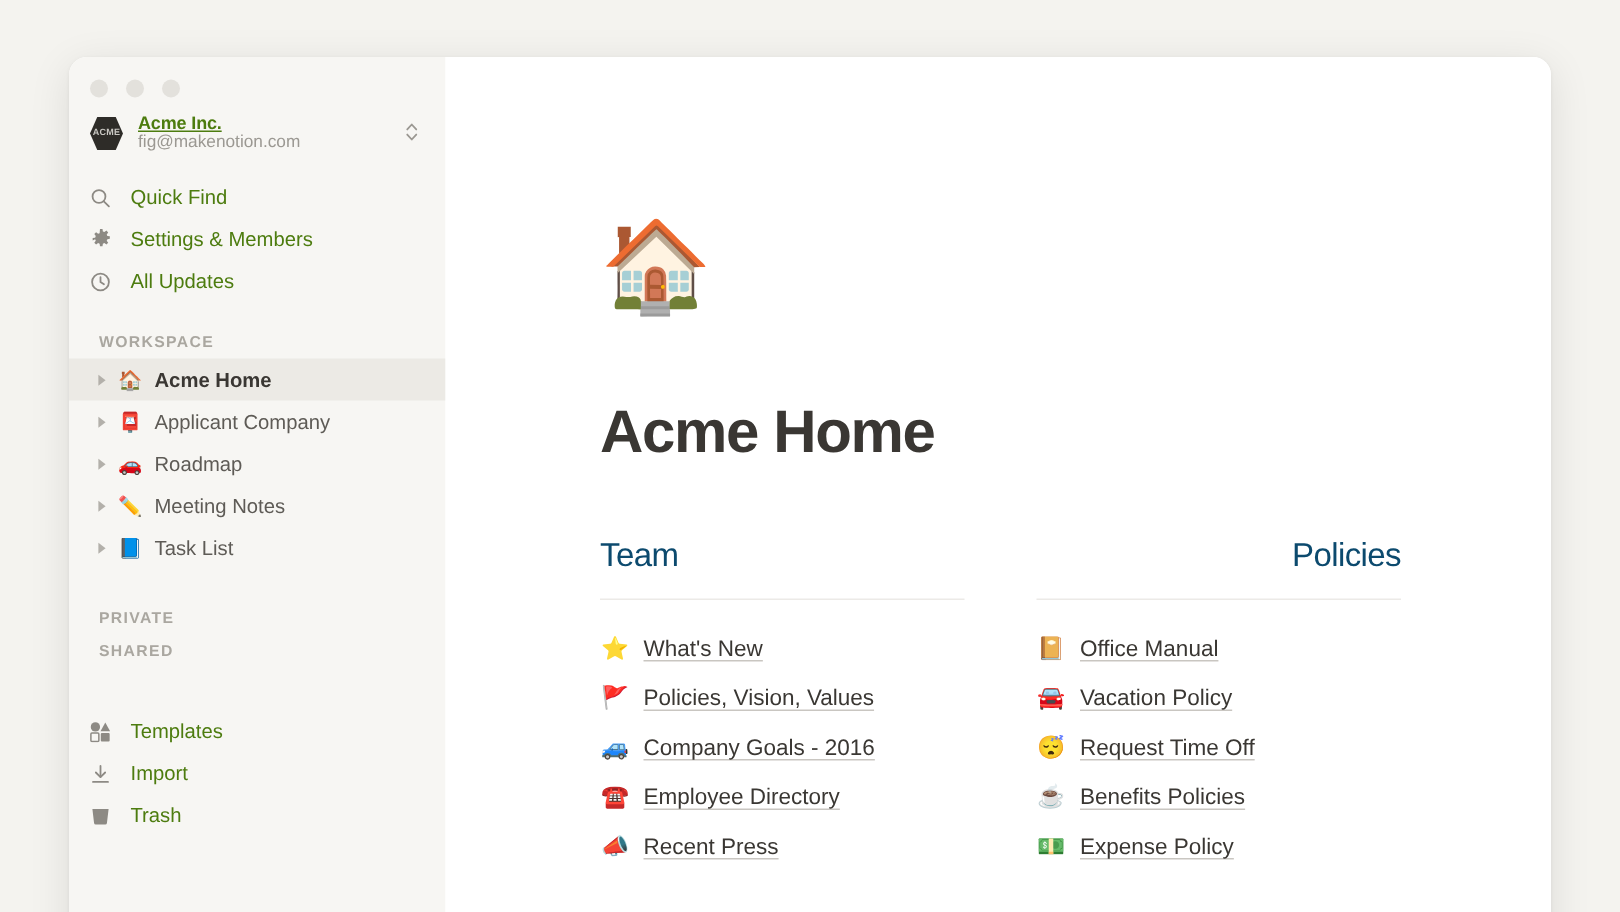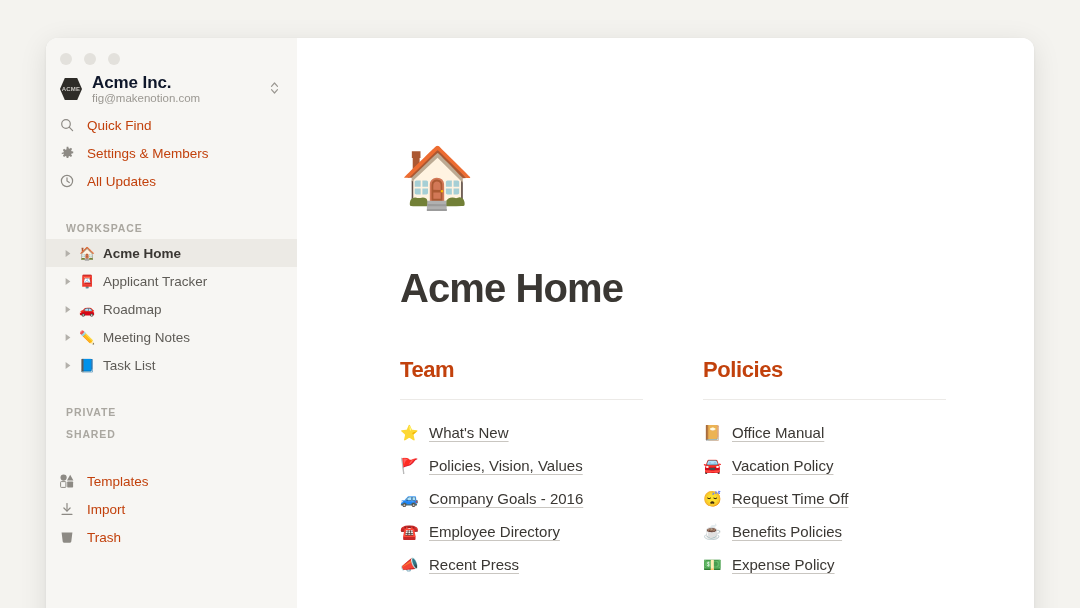--- a/index.html
+++ b/index.html
@@ -60,38 +60,39 @@
   .acme-badge .txt {
     position:relative;
     color:#c9c7c2;
     font-size:6px;
     font-weight:bold;
     letter-spacing:0.2px;
     font-family:"Liberation Sans", sans-serif;
   }
   .account-text { margin-left:10px; line-height:1.15; }
   .account-name {
-    font-size:17px; font-weight:700; color:#0f172a;
+    font-size:12px; font-weight:700; color:#4d7c0f;
     letter-spacing:-0.1px;
+    text-decoration:underline;
   }
   .account-email { font-size:11.5px; color:#9b9892; margin-top:0; }
   .switcher {
     position:absolute; right:18px; top:50%;
     transform:translateY(-50%);
     display:flex; flex-direction:column; gap:3px;
     color:#9b9892;
   }
   .switcher svg { display:block; }
 
   
   .nav-row {
-    display:flex; align-items:center;
+    display:flex; align-items:flex-end;
     height:28px;
     padding-left:14px;
-    color:#c2410c;
+    color:#4d7c0f;
     font-size:13.5px;
   }
   .nav-row .ico {
     width:18px; flex:0 0 18px;
     display:flex; align-items:center; justify-content:flex-start;
     color:#8d8a84;
   }
   .nav-row .lbl { margin-left:9px; }
 
   .section-label {
@@ -138,25 +139,25 @@
   .page-title {
     font-size:40px;
     font-weight:700;
     color:#3a3733;
     letter-spacing:-0.9px;
     margin-top:58px;
   }
 
   .columns { display:flex; margin-top:46px; }
   .col { width:243px; }
-  .col + .col { margin-left:60px; }
+  .col + .col { margin-left:48px;text-align:right; }
   .col-title {
     font-size:22px;
-    font-weight:700;
-    color:#c2410c;
+    font-weight:400;
+    color:#0c4a6e;
     letter-spacing:-0.4px;
   }
   .col-rule {
     height:1px;
     background:#eceae7;
     margin-top:16px;
   }
   .link-list { margin-top:16px; }
   .link-item {
     display:flex; align-items:center;
@@ -251,21 +252,21 @@
       <span class="lbl">Acme Home</span>
     </div>
 
     <div class="page-row">
       <span class="caret">
         <svg width="8" height="9" viewBox="0 0 8 9">
             <path d="M1.6 0.9 L6.4 4.5 L1.6 8.1 Z" fill="#b3b0aa"></path>
           </svg>
       </span>
       <span class="page-emoji">📮</span>
-      <span class="lbl">Applicant Tracker</span>
+      <span class="lbl">Applicant Company</span>
     </div>
 
     <div class="page-row">
       <span class="caret">
         <svg width="8" height="9" viewBox="0 0 8 9">
             <path d="M1.6 0.9 L6.4 4.5 L1.6 8.1 Z" fill="#b3b0aa"></path>
           </svg>
       </span>
       <span class="page-emoji">🚗</span>
       <span class="lbl">Roadmap</span>

